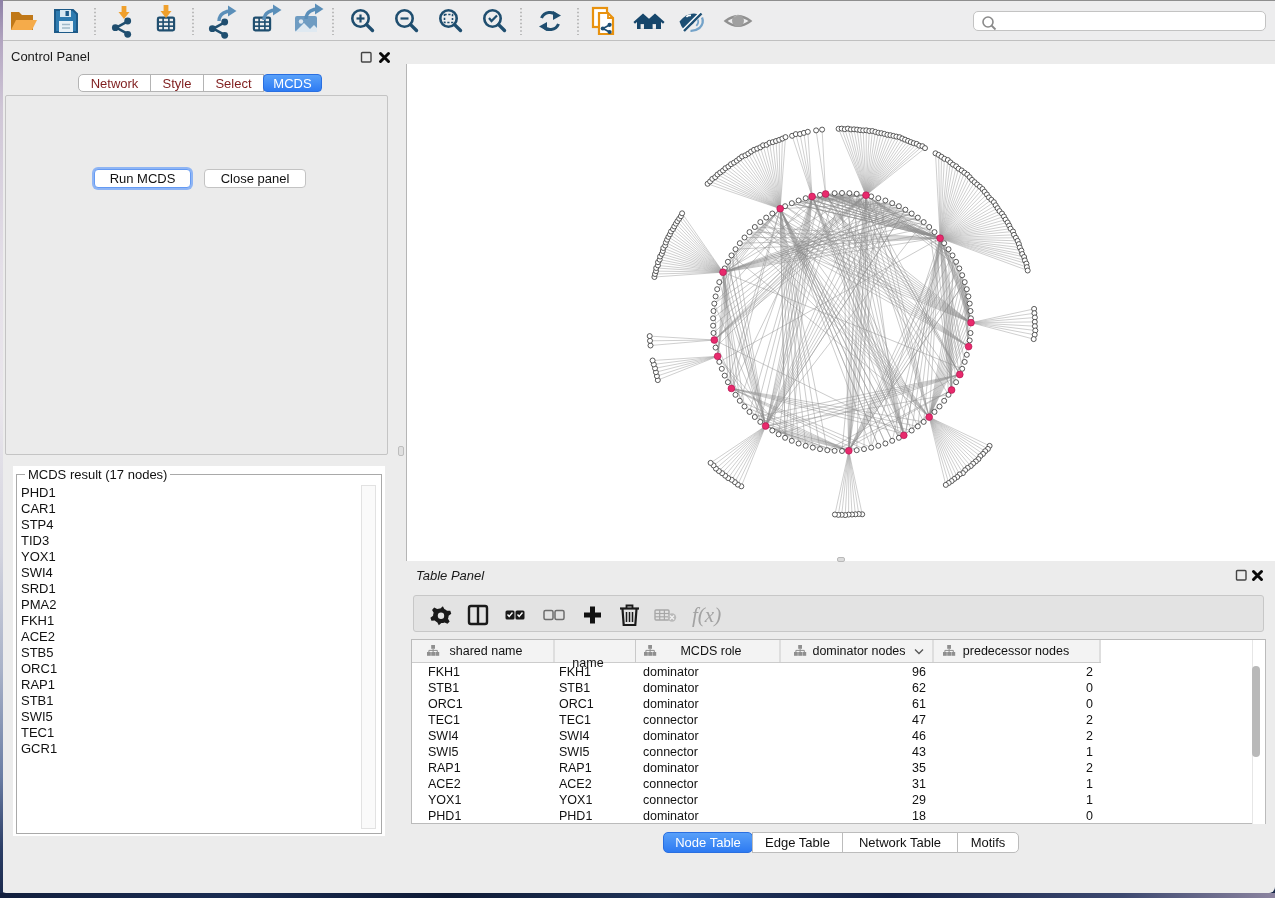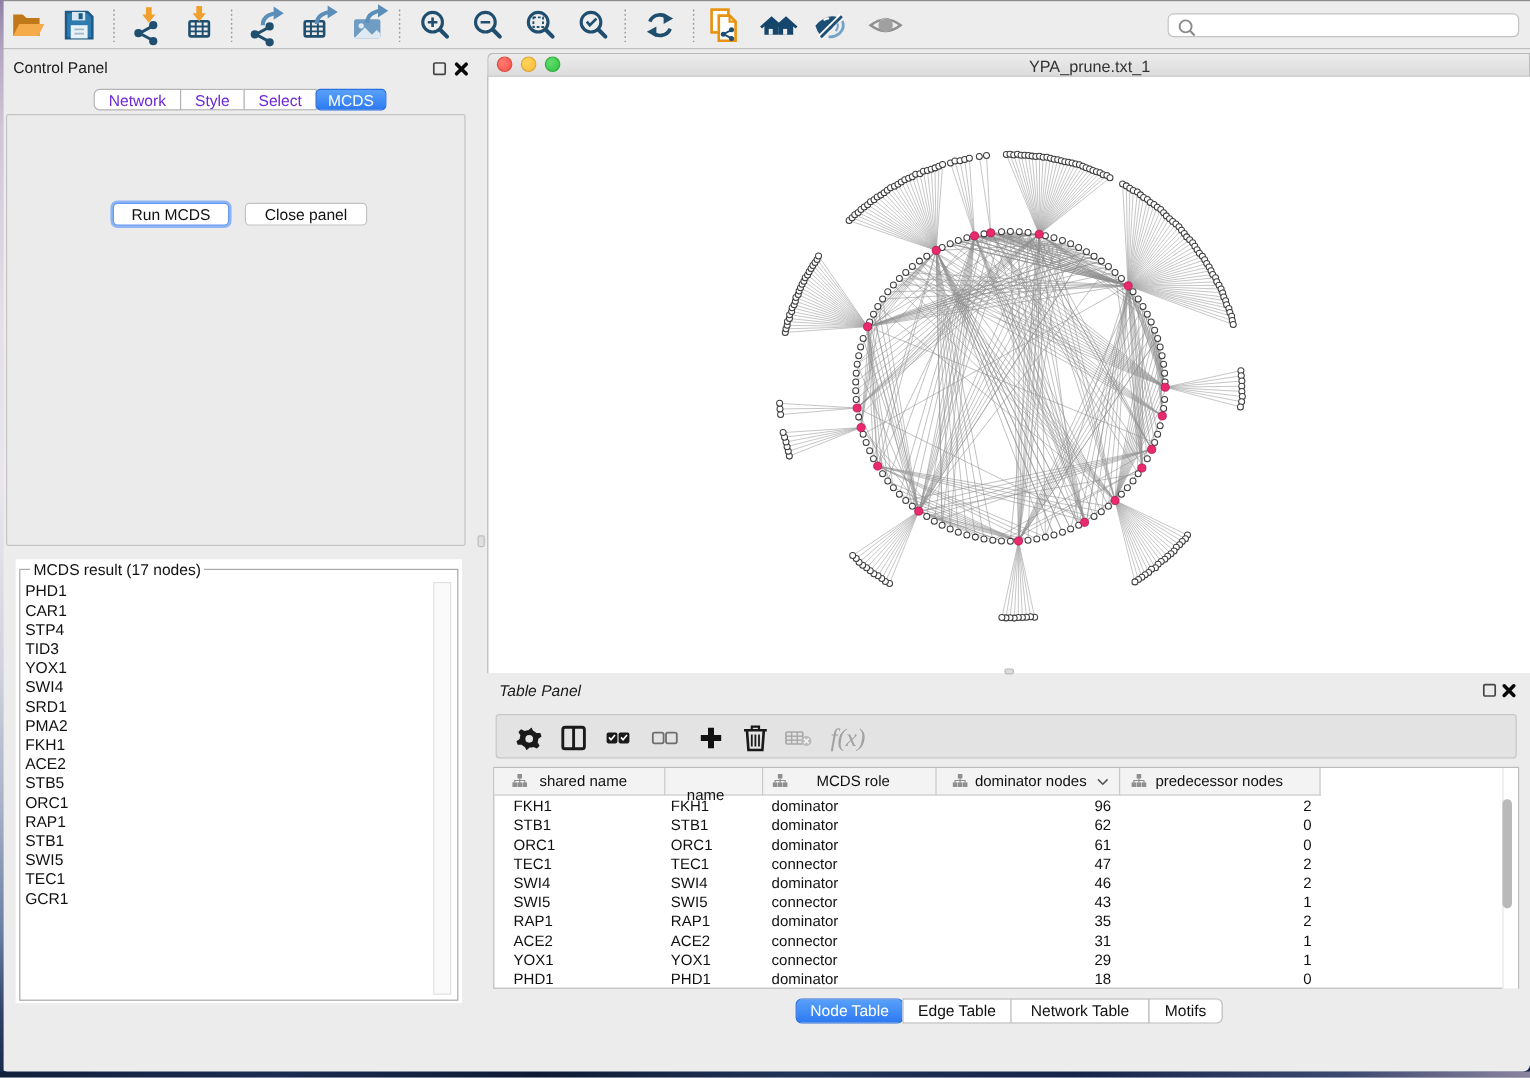--- a/index.html
+++ b/index.html
@@ -15,21 +15,21 @@
   border-bottom-left-radius:6px; border-bottom-right-radius:6px; }
 #leftsliver { position:absolute; left:0; top:0; width:3px; height:893px; z-index:50;
   background:linear-gradient(180deg,#8d80a6 0%, #b5a8c2 5%, #cfc6d6 12%, #e4dfe8 30%, #eae6ec 45%, #d2d3de 62%, #a9b2c8 75%, #6a7da4 87%, #2c3e66 95%, #1b2a4d 100%); }
 
 #toolbar { position:absolute; left:0; top:0; width:1275px; height:41px; background:#ededee; border-bottom:1px solid #c0c0c0; border-top:1.5px solid #8e8e8e; }
 #searchbox { position:absolute; left:973px; top:10px; width:293px; height:20px; background:#fff; border:1px solid #c3c3c3; border-radius:5px; }
 
 #cp-title { position:absolute; left:11px; top:7px; font-size:13px; color:#1a1a1a; }
 #leftpanel { position:absolute; left:0; top:42px; width:397px; height:816px; background:#ececec; }
 #tabbar { position:absolute; left:78px; top:32px; height:18px; }
-.tab { position:absolute; top:0; height:18px; background:#fff; border:1px solid #b4b4b4; font-size:13px; color:#6d28d9; text-align:center; line-height:17px; }
+.tab { position:absolute; top:0; height:18px; background:#fff; border:1px solid #b4b4b4; font-size:13px; color:#7f1d1d; text-align:center; line-height:17px; }
 #tabpanel { position:absolute; left:5px; top:53px; width:383px; height:360px; background:#ebebeb; border:1px solid #c4c4c4; border-radius:2px; }
 #optlabel { position:absolute; left:0; top:71px; width:397px; text-align:center; font-size:13px; color:#1a1a1a; }
 #dropdown { position:absolute; left:45px; top:95px; width:311px; height:19px; background:#fff; border:1px solid #c8c8c8; border-radius:4px; font-size:13px; color:#111; line-height:17px; padding-left:13px; }
 #ddbtn { position:absolute; right:-1px; top:-1px; width:18px; height:19px; border-radius:0 4px 4px 0; background:linear-gradient(180deg,#57a0f9 0%,#2a77f2 100%); }
 .btn { position:absolute; height:19px; background:#fff; border:1px solid #c3c3c3; border-radius:4px; font-size:13px; color:#111; text-align:center; line-height:17px; }
 #runbtn { left:94px; top:127px; width:97px; border:1px solid #649af3; box-shadow:0 0 0 2px rgba(120,168,246,0.8); }
 #closebtn { left:204px; top:127px; width:102px; }
 #mcdsbox { position:absolute; left:13px; top:424px; width:372px; height:370px; background:#fff; }
 #mcdsfield { position:absolute; left:3px; top:8px; right:3px; bottom:2px; border:1px solid #a9a9a9; }
 #mcdslegend { position:absolute; left:8px; top:-8px; background:#fff; padding:0 3px; font-size:13px; color:#111; }
@@ -241,26 +241,20 @@
         <div id="mcdslegend">MCDS result (17 nodes)</div>
         <div id="mcdslist">PHD1<br>CAR1<br>STP4<br>TID3<br>YOX1<br>SWI4<br>SRD1<br>PMA2<br>FKH1<br>ACE2<br>STB5<br>ORC1<br>RAP1<br>STB1<br>SWI5<br>TEC1<br>GCR1</div>
         <div id="mcdssb"></div>
       </div>
     </div>
   </div>
   <div id="vsplit">
       <div id="vshandle"></div>
     </div>
   <div id="netwin">
-    <div id="nettitle">
-      <div class="tl" style="left:7px;background:radial-gradient(circle at 35% 35%,#ff7b72,#fc5147);border:0.5px solid #e2463d;"></div>
-      <div class="tl" style="left:27px;background:radial-gradient(circle at 35% 35%,#ffd558,#fdbb3e);border:0.5px solid #e0a532;"></div>
-      <div class="tl" style="left:47px;background:radial-gradient(circle at 35% 35%,#63da6e,#2ec73f);border:0.5px solid #2aad38;"></div>
-      <div id="nettext">YPA_prune.txt_1</div>
-    </div>
     <div id="netcanvas">
         <svg width="869" height="497" viewBox="0 0 869 497" style="position:absolute;left:0;top:0">
 <g stroke="#8f8f8f" stroke-width="0.75" stroke-opacity="0.62" fill="none">
 <line x1="373.2" y1="144.7" x2="320.9" y2="318.2"></line>
 <line x1="373.2" y1="144.7" x2="491.9" y2="373.8"></line>
 <line x1="373.2" y1="144.7" x2="485.2" y2="376.8"></line>
 <line x1="373.2" y1="144.7" x2="478.4" y2="379.5"></line>
 <line x1="373.2" y1="144.7" x2="471.3" y2="381.8"></line>
 <line x1="373.2" y1="144.7" x2="320.9" y2="197.8"></line>
 <line x1="373.2" y1="144.7" x2="485.2" y2="139.2"></line>

